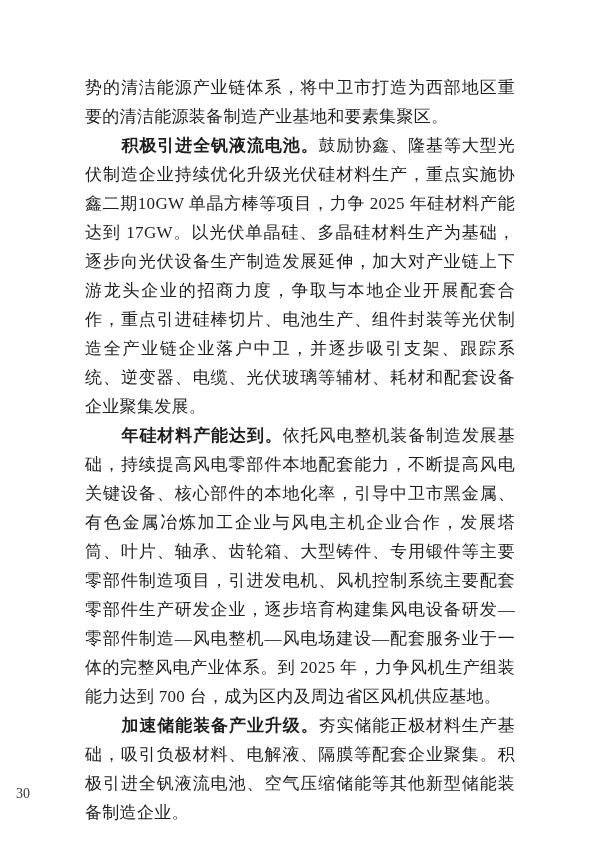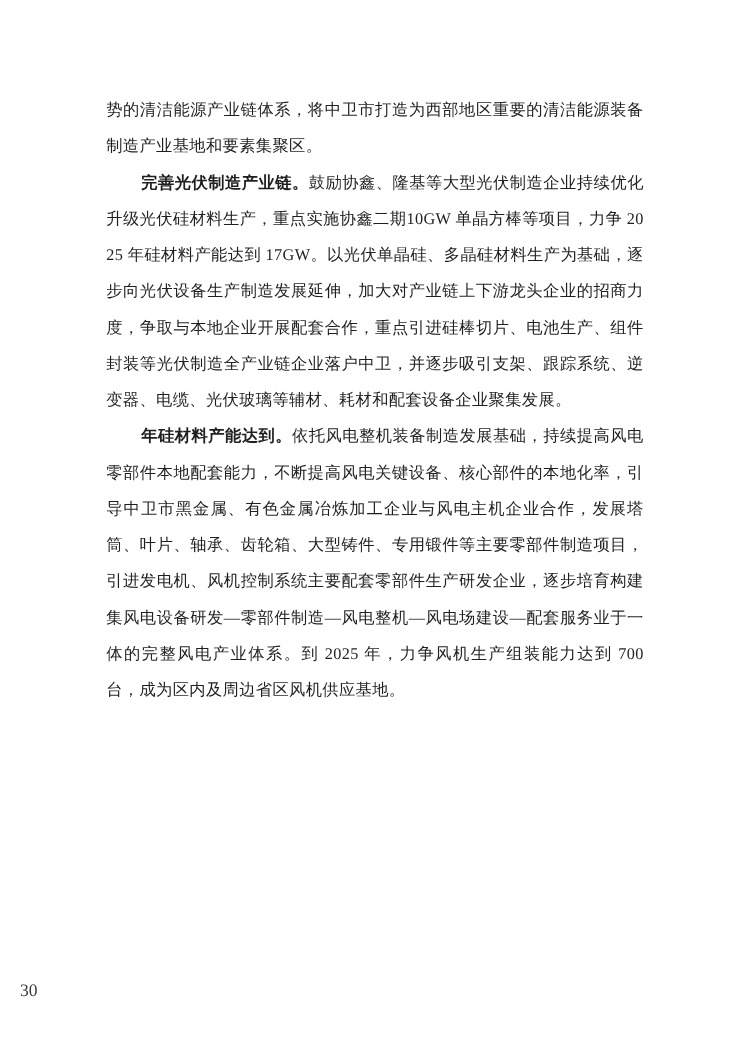--- a/index.html
+++ b/index.html
@@ -21,21 +21,21 @@
     background: #ffffff;
   }
   .content {
     position: absolute;
     left: 85px;
     right: 85px;
     top: 73px;
   }
   .para {
     margin: 0;
-    font-size: 13px;
+    font-size: 17px;
     line-height: 29px;
     text-align: justify;
     text-justify: inter-character;
     letter-spacing: 0.3px;
     word-break: break-all;
   }
   .para.indent {
     text-indent: 2.15em;
   }
   .para .lead {
@@ -56,26 +56,29 @@
 <body>
 
 <div class="page">
   <div class="content">
 
     <p class="para">
       <span>势的清洁能源产业链体系，将中卫市打造为西部地区重要的清洁能源装备制造产业基地和要素集聚区。</span>
     </p>
 
     <p class="para indent">
-      <span class="lead">完善光伏制造产业链。</span><span>鼓励协鑫、隆基等大型光伏制造企业持续优化升级光伏硅材料生产，重点实施协鑫二期10GW 单晶方棒等项目，力争 2025 年硅材料产能达到 17GW。以光伏单晶硅、多晶硅材料生产为基础，逐步向光伏设备生产制造发展延伸，加大对产业链上下游龙头企业的招商力度，争取与本地企业开展配套合作，重点引进硅棒切片、电池生产、组件封装等光伏制造全产业链企业落户中卫，并逐步吸引支架、跟踪系统、逆变器、电缆、光伏玻璃等辅材、耗材和配套设备企业聚集发展。</span>
+      <span class="lead">积极引进全钒液流电池。</span><span>鼓励协鑫、隆基等大型光伏制造企业持续优化升级光伏硅材料生产，重点实施协鑫二期10GW 单晶方棒等项目，力争 2025 年硅材料产能达到 17GW。以光伏单晶硅、多晶硅材料生产为基础，逐步向光伏设备生产制造发展延伸，加大对产业链上下游龙头企业的招商力度，争取与本地企业开展配套合作，重点引进硅棒切片、电池生产、组件封装等光伏制造全产业链企业落户中卫，并逐步吸引支架、跟踪系统、逆变器、电缆、光伏玻璃等辅材、耗材和配套设备企业聚集发展。</span>
     </p>
 
     <p class="para indent">
       <span class="lead">年硅材料产能达到。</span><span>依托风电整机装备制造发展基础，持续提高风电零部件本地配套能力，不断提高风电关键设备、核心部件的本地化率，引导中卫市黑金属、有色金属冶炼加工企业与风电主机企业合作，发展塔筒、叶片、轴承、齿轮箱、大型铸件、专用锻件等主要零部件制造项目，引进发电机、风机控制系统主要配套零部件生产研发企业，逐步培育构建集风电设备研发—零部件制造—风电整机—风电场建设—配套服务业于一体的完整风电产业体系。到 2025 年，力争风机生产组装能力达到 700 台，成为区内及周边省区风机供应基地。</span>
     </p>
 
+    <p class="para indent">
+      <span class="lead">加速储能装备产业升级。</span><span>夯实储能正极材料生产基础，吸引负极材料、电解液、隔膜等配套企业聚集。积极引进全钒液流电池、空气压缩储能等其他新型储能装备制造企业。</span>
+    </p>
 
   </div>
 
   <div class="footer">
     <span>30</span>
   </div>
 </div>
 
 </body></html>

